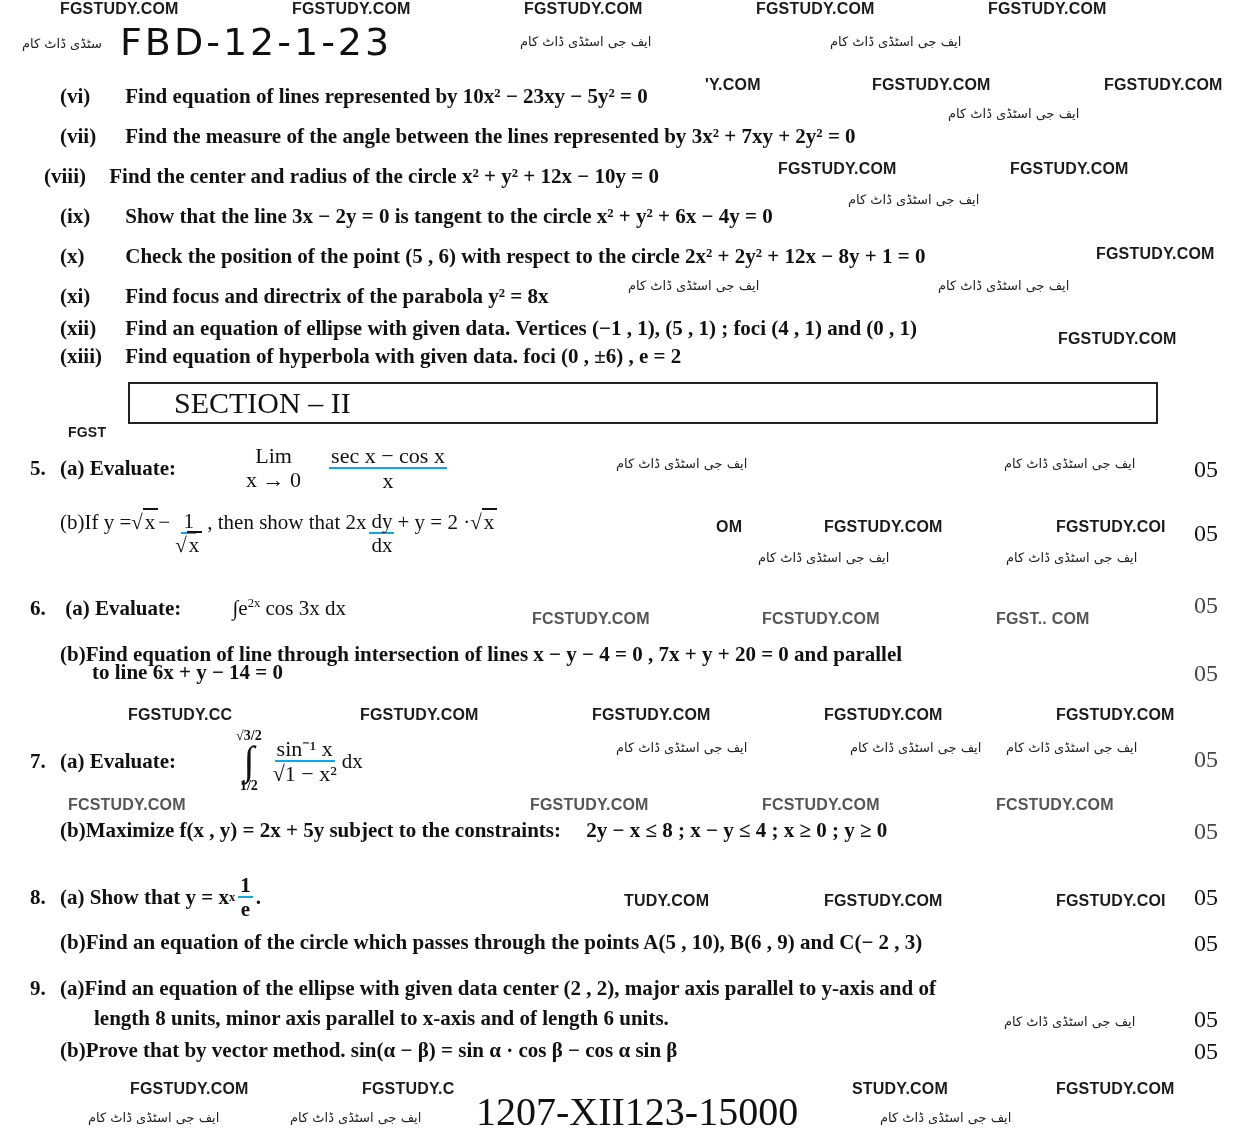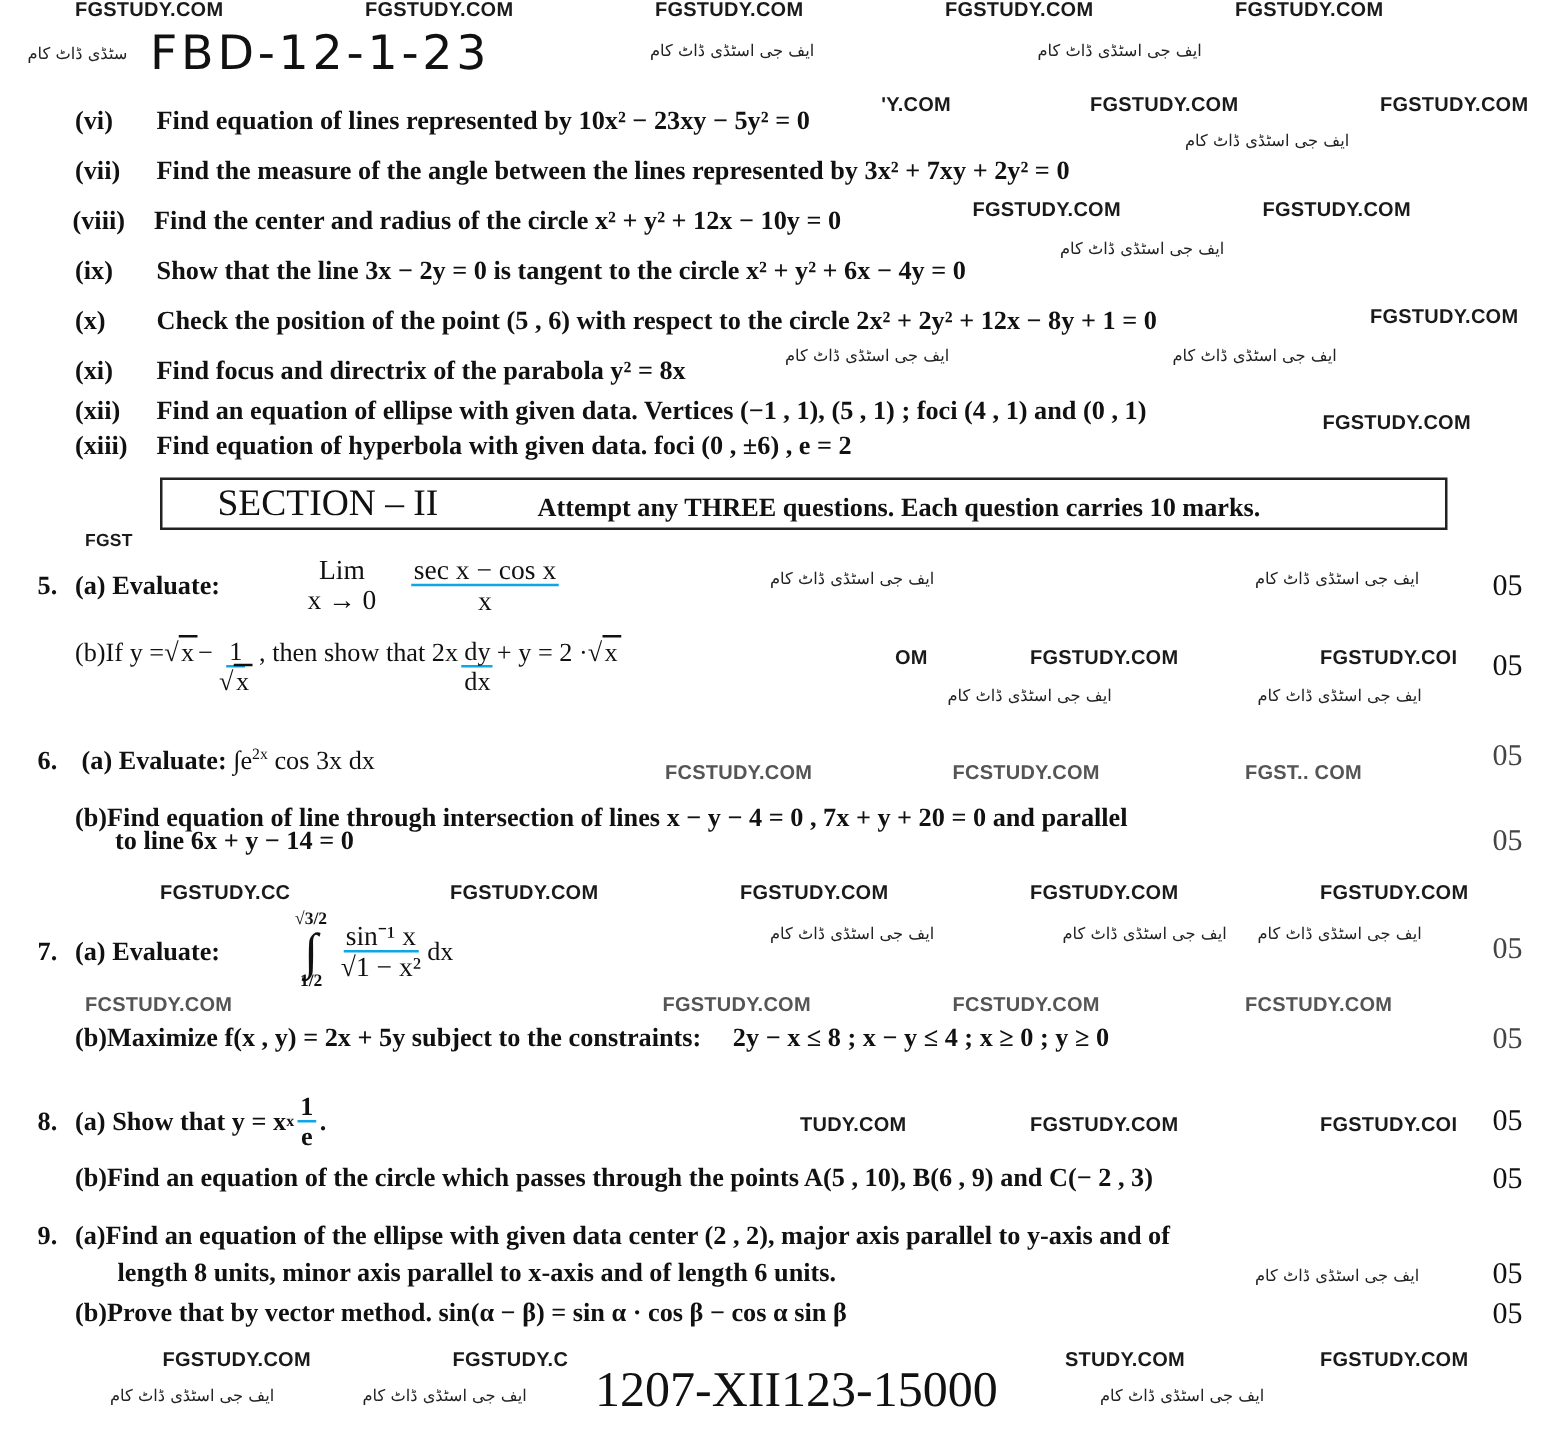--- a/index.html
+++ b/index.html
@@ -55,21 +55,21 @@
 <div class="abs wm" style="left:872px;top:76px;">FGSTUDY.COM</div>
 <div class="abs wm" style="left:1104px;top:76px;">FGSTUDY.COM</div>
 <div class="abs urdu" style="left:948px;top:106px;">ایف جی اسٹڈی ڈاٹ کام</div>
 
 <div class="abs q" style="left:60px;top:124px;">
   <span class="num">(vii)</span>
   <span>Find the measure of the angle between the lines represented by</span>
   <span>3x² + 7xy + 2y² = 0</span>
 </div>
 
-<div class="abs q" style="left:58px;top:164px;">
+<div class="abs q" style="left:44px;top:164px;">
   <span class="num">(viii)</span>
   <span>Find the center and radius of the circle</span>
   <span>x² + y² + 12x − 10y = 0</span>
 </div>
 <div class="abs wm" style="left:778px;top:160px;">FGSTUDY.COM</div>
 <div class="abs wm" style="left:1010px;top:160px;">FGSTUDY.COM</div>
 
 <div class="abs q" style="left:60px;top:204px;">
   <span class="num">(ix)</span>
   <span>Show that the line 3x − 2y = 0 is tangent to the circle</span>
@@ -98,21 +98,20 @@
 </div>
 <div class="abs wm" style="left:1058px;top:330px;">FGSTUDY.COM</div>
 
 <div class="abs q" style="left:60px;top:344px;">
   <span class="num">(xiii)</span>
   <span>Find equation of hyperbola with given data.  foci (0 , ±6) , e = 2</span>
 </div>
 
 <div class="section-box">
   <span class="abs section-title" style="left:44px;top:2px;">SECTION – II</span>
-  <span class="abs section-note" style="left:300px;top:10px;">Attempt any THREE questions.  Each question carries 10 marks.</span>
 </div>
 <div class="abs wm" style="left:68px;top:424px;font-size:14px;">FGST</div>
 
 <div class="abs q" style="left:30px;top:444px;display:flex;align-items:center;">
   <span style="width:30px;">5.</span>
   <span>(a) Evaluate:</span>
   <span class="limit" style="margin-left:70px;">
     <span>Lim</span>
     <span>x → 0</span>
   </span>
@@ -145,21 +144,21 @@
 <div class="abs wm" style="left:716px;top:518px;">OM</div>
 <div class="abs wm" style="left:824px;top:518px;">FGSTUDY.COM</div>
 <div class="abs wm" style="left:1056px;top:518px;">FGSTUDY.COI</div>
 <div class="abs marks" style="left:1194px;top:520px;">05</div>
 <div class="abs urdu" style="left:758px;top:550px;">ایف جی اسٹڈی ڈاٹ کام</div>
 <div class="abs urdu" style="left:1006px;top:550px;">ایف جی اسٹڈی ڈاٹ کام</div>
 
 <div class="abs q" style="left:30px;top:596px;">
   <span style="display:inline-block;width:30px;">6.</span>
   <span>(a) Evaluate:</span>
-  <span style="font-weight:normal;"><span>∫e</span><sup>2x</sup><span> cos 3x dx</span></span>
+  <span style="margin-left:46px;font-weight:normal;"><span>∫e</span><sup>2x</sup><span> cos 3x dx</span></span>
 </div>
 <div class="abs wm wm-faded" style="left:532px;top:610px;">FCSTUDY.COM</div>
 <div class="abs wm wm-faded" style="left:762px;top:610px;">FCSTUDY.COM</div>
 <div class="abs wm wm-faded" style="left:996px;top:610px;">FGST.. COM</div>
 <div class="abs marks" style="left:1194px;top:592px;color:#444;">05</div>
 
 <div class="abs q" style="left:60px;top:630px;margin-top:12px;">(b)Find equation of line through intersection of lines x − y − 4 = 0 , 7x + y + 20 = 0 and parallel</div>
 <div class="abs q" style="left:92px;top:660px;">to line 6x + y − 14 = 0</div>
 <div class="abs marks" style="left:1194px;top:660px;color:#444;">05</div>
 
@@ -200,21 +199,21 @@
 <div class="abs marks" style="left:1194px;top:818px;color:#444;">05</div>
 
 <div class="abs q" style="left:30px;top:872px;height:50px;display:flex;align-items:center;">
   <span style="width:30px;">8.</span>
   <span>(a) Show that  y = x</span><sup>x</sup>
   <span class="frac">
     <span class="n">1</span>
     <span class="d">e</span>
   </span>.
 </div>
-<div class="abs wm" style="left:624px;top:892px;margin-left:16px;">TUDY.COM</div>
+<div class="abs wm" style="left:624px;top:892px;">TUDY.COM</div>
 <div class="abs wm" style="left:824px;top:892px;">FGSTUDY.COM</div>
 <div class="abs wm" style="left:1056px;top:892px;">FGSTUDY.COI</div>
 <div class="abs marks" style="left:1194px;top:884px;">05</div>
 
 <div class="abs q" style="left:60px;top:930px;">(b)Find an equation of the circle which passes through the points A(5 , 10), B(6 , 9) and C(− 2 , 3)</div>
 <div class="abs marks" style="left:1194px;top:930px;">05</div>
 
 <div class="abs q" style="left:30px;top:976px;">
   <span style="display:inline-block;width:30px;">9.</span><span>(a)Find an equation of the ellipse with given data center (2 , 2), major axis parallel to y-axis and of</span>
 </div>

